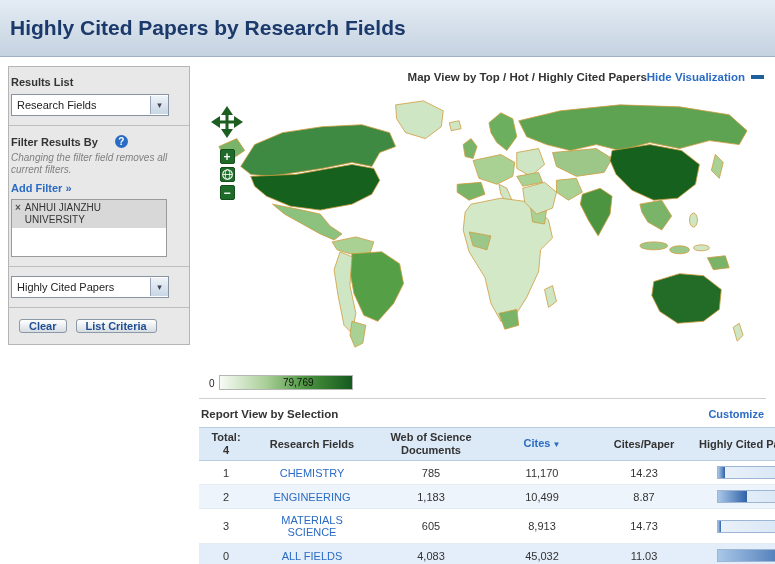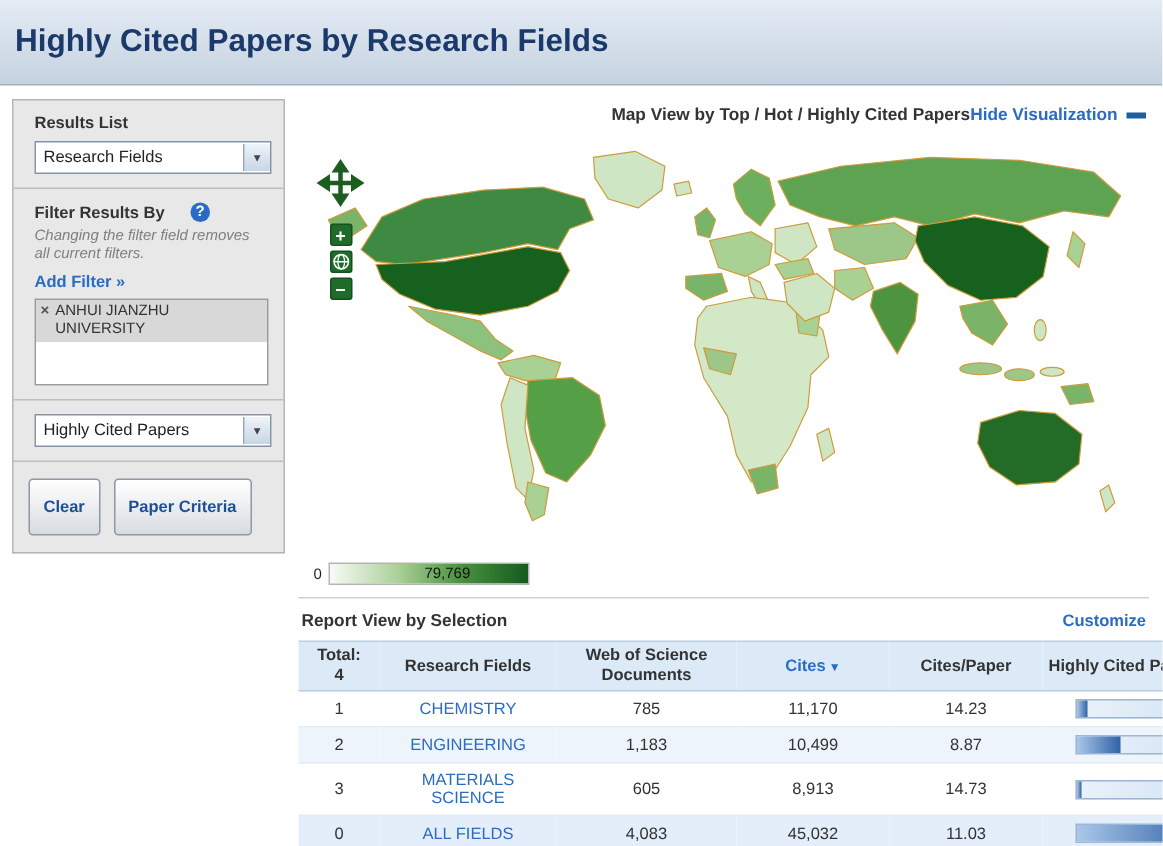--- a/index.html
+++ b/index.html
@@ -13,42 +13,42 @@
     --row-hl:#e3eefa; --legend-dark:#155a1e;
   }
   
   .top-bar{height:56px;background:linear-gradient(#e4ecf4,#c5d2e0);
     border-bottom:1px solid #9fb1c3;display:flex;align-items:center;}
   .page-title{font-size:21px;font-weight:bold;color:var(--title-navy);margin:0 0 0 10px;}
   
   .content{display:flex;align-items:flex-start;padding-top:9px;}
   
   .sidebar{width:180px;margin-left:8px;background:#e8e8e8;border:1px solid #b5b5b5;flex:none;}
-  .side-section{padding:9px 14px;border-bottom:1px solid #bdbdbd;}
+  .side-section{padding:9px 2px;border-bottom:1px solid #bdbdbd;}
   .side-section:last-child{border-bottom:none;}
   .side-label{font-weight:bold;font-size:11px;color:#333;margin-bottom:6px;}
   .side-label-row{display:flex;align-items:center;margin-bottom:4px;gap:12px;}
   .select{width:156px;height:20px;background:#fff;border:1px solid #8593a2;
     display:flex;align-items:center;justify-content:space-between;font-size:11px;color:#222;cursor:pointer;}
   .select-value{padding-left:5px;white-space:nowrap;overflow:hidden;}
   .select-btn{width:17px;height:18px;background:linear-gradient(#eef3f8,#c8d6e5);
     border-left:1px solid #98a7b8;display:flex;align-items:center;justify-content:center;
     font-size:9px;color:#445;}
   .help-icon{display:inline-block;width:13px;height:13px;border-radius:50%;background:#2a6bc4;
     color:#fff;font-size:10px;font-weight:bold;text-align:center;line-height:13px;margin-left:5px;cursor:pointer;}
   .filter-note{font-style:italic;font-size:10px;color:#7f7f7f;margin:2px 0 6px;line-height:12px;}
   .add-filter{font-size:11px;color:var(--link-blue);text-decoration:none;font-weight:bold;
     display:inline-block;margin-bottom:5px;text-align:right;}
   .filter-box{width:154px;height:56px;background:#fff;border:1px solid #9a9a9a;overflow:hidden;}
   .filter-item{background:#d8d8d8;font-size:10px;color:#333;padding:2px 3px;line-height:12px;
     display:flex;gap:4px;align-items:flex-start;cursor:pointer;}
   .filter-x{font-weight:bold;color:#555;}
   .buttons-row{display:flex;gap:9px;padding:11px 10px;}
   .btn{background:linear-gradient(#ffffff,#d7dce2);border:1px solid #8b98a5;border-radius:3px;
-    color:#1f4f93;font-weight:bold;font-size:11px;padding:12px 9px;cursor:pointer;font-family:inherit;}
+    color:#1f4f93;font-weight:bold;font-size:11px;padding:0 9px;cursor:pointer;font-family:inherit;}
   
   .main{flex:1;padding:0 9px;position:relative;min-width:0;}
   .map-header{display:flex;justify-content:flex-end;align-items:center;padding:5px 2px 9px;}
   .section-title{font-weight:bold;font-size:11.5px;color:#333;}
   .hide-viz{color:var(--link-blue);font-weight:bold;font-size:11.5px;text-decoration:none;
     display:flex;align-items:center;gap:6px;}
   .minus-icon{width:13px;height:4px;background:#1f5f9e;display:inline-block;}
   
   .map-area{position:relative;height:304px;border-bottom:1px solid #cfcfcf;background:#fff;}
   .world-map{display:block;margin:2px auto 0;}
@@ -121,21 +121,21 @@
 
       <section class="side-section">
         <div class="select">
           <span class="select-value">Highly Cited Papers</span>
           <span class="select-btn">▾</span>
         </div>
       </section>
 
       <section class="side-section buttons-row">
         <button class="btn">Clear</button>
-        <button class="btn">Paper Criteria</button>
+        <button class="btn">List Criteria</button>
       </section>
     </aside>
 
     <main class="main">
       <div class="map-header">
         <span class="section-title">Map View by  Top / Hot / Highly Cited Papers</span>
         <a class="hide-viz" href="#">
           <span>Hide Visualization</span>
           <span class="minus-icon"></span>
         </a>

